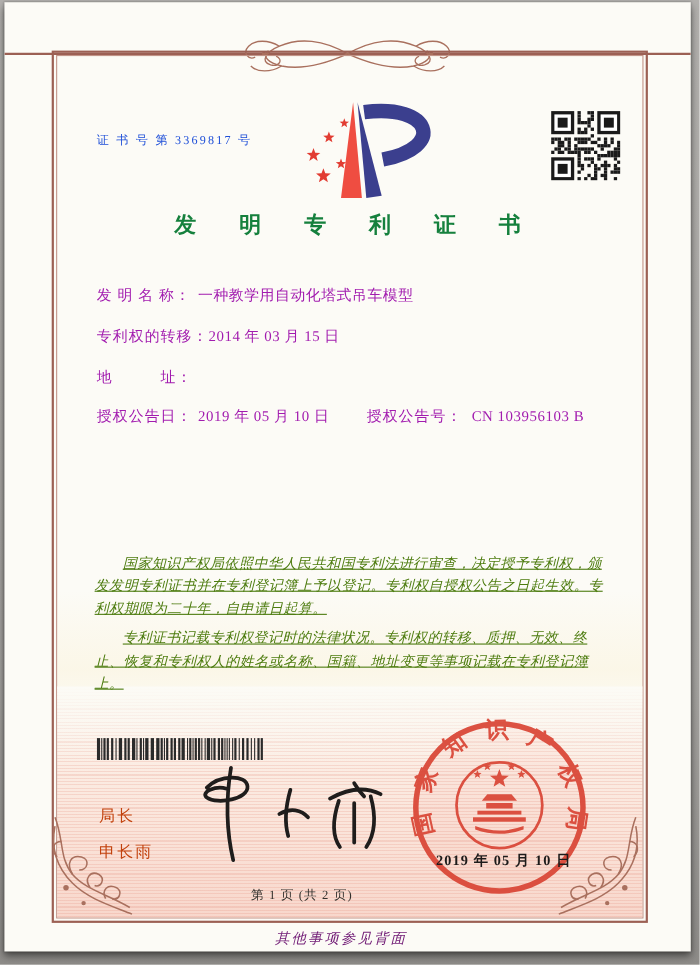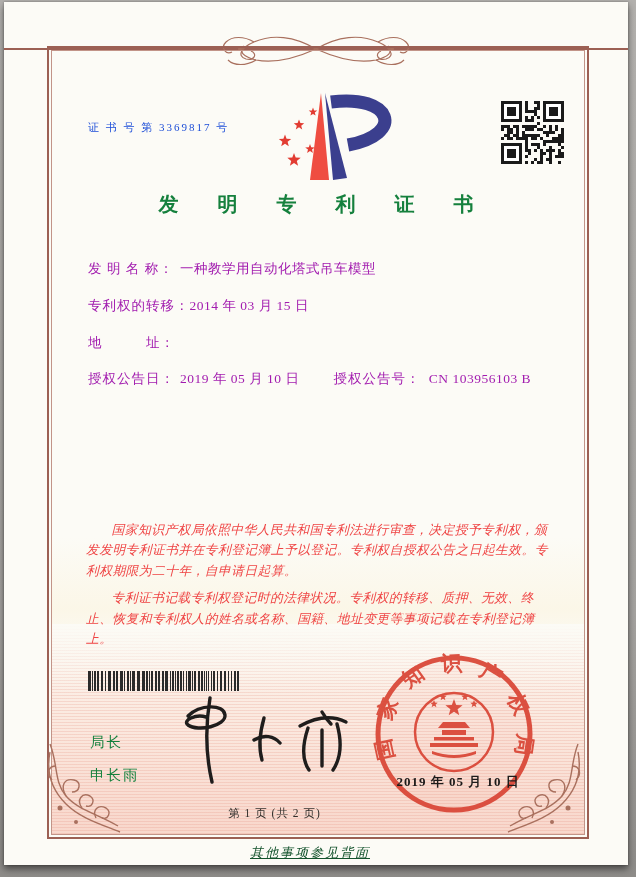--- a/index.html
+++ b/index.html
@@ -33,32 +33,32 @@
   .qr{position:absolute;left:497px;top:99px;}
   .title{
     position:absolute;left:0;right:0;top:189px;text-align:center;
     font-size:20px;font-weight:bold;color:#15803d;letter-spacing:17px;text-indent:17px;
   }
   .fields{position:absolute;left:84px;top:258px;width:480px;}
   .row{height:36.8px;display:flex;align-items:flex-start;font-size:13.5px;color:#a21caf;white-space:nowrap;font-family:Liberation Serif, serif;}
   .row .lab{display:inline-block;min-width:92px;letter-spacing:1px;}
   .row .val{letter-spacing:.5px;}
   .pair2{margin-left:34px;}
-  .paras{position:absolute;left:82px;top:518px;width:474px;color:#ef4444;}
+  .paras{position:absolute;left:82px;top:500px;width:474px;color:#4d7c0f;text-decoration:underline;}
   .paras p{margin:0 0 7px 0;font-size:12.8px;line-height:1.6;text-indent:2em;font-style:italic;letter-spacing:.4px;}
   .barcode{position:absolute;left:84px;top:669px;}
-  .officer{position:absolute;left:86px;top:724px;font-size:14.5px;color:#15803d;line-height:33px;letter-spacing:2px;}
+  .officer{position:absolute;left:86px;top:724px;font-size:14.5px;color:#c2410c;line-height:33px;letter-spacing:2px;}
   .signature{position:absolute;left:168px;top:688px;}
   .seal{position:absolute;left:366px;top:648px;opacity:.92;}
   .seal-date{
     position:absolute;left:374px;top:771px;width:160px;text-align:center;
     font-size:13px;font-weight:bold;color:#1d1b1a;letter-spacing:1px;
   }
   .pagenum{position:absolute;left:43px;width:455px;top:804px;text-align:center;font-size:11.5px;color:#33302c;letter-spacing:1px;}
-  .backnote{position:absolute;left:0;right:12px;top:842px;text-align:center;font-size:13px;color:#14532d;font-style:italic;letter-spacing:2px;text-decoration:underline;}
+  .backnote{position:absolute;left:0;right:12px;top:842px;text-align:center;font-size:13px;color:#701a75;font-style:italic;letter-spacing:2px;}
   .ornament-top{position:absolute;left:0;right:0;top:26px;text-align:center;}
   .corner{position:absolute;}
   .corner.bl{left:32px;bottom:22px;}
   .corner.br{right:36px;bottom:22px;transform:scaleX(-1);}
 </style>
 </head>
 <body>
 
 <div class="page">
 

